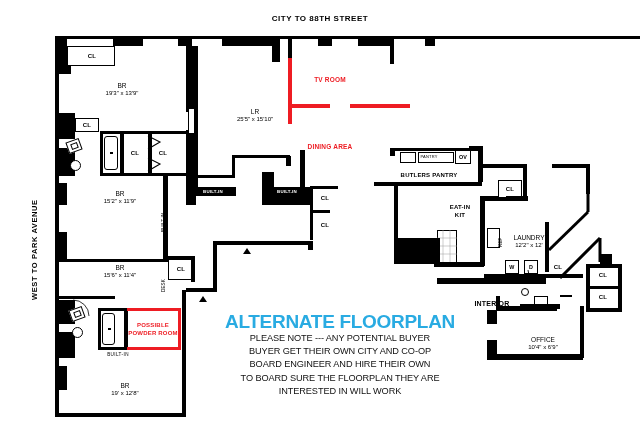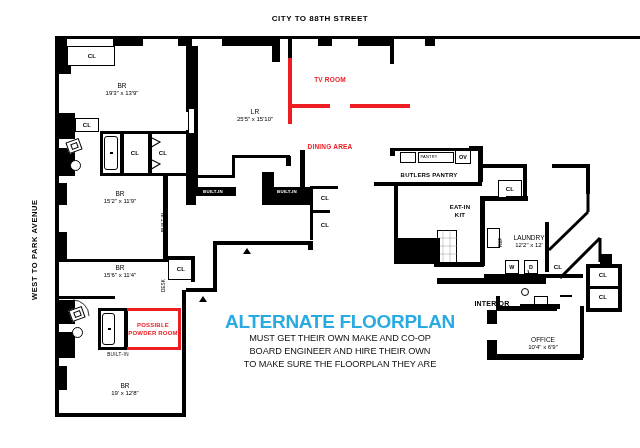--- a/index.html
+++ b/index.html
@@ -289,18 +289,20 @@
   <div class="w" style="left:520px; top:304px; width:40px; height:5px;"></div>
   <svg class="svgwrap">
     <path d="M540,282 a12,12 0 0 1 -12,-12" fill="none" stroke="#000" stroke-width="0.9"></path>
     <path d="M560,296 l12,0" stroke="#000" stroke-width="2"></path>
   </svg>
 
   <div class="w" style="left:437px; top:278px; width:50px; height:6px;"></div>
 
   <div id="caption">
     <h1>ALTERNATE FLOORPLAN</h1>
-    <p>MUST GET THEIR OWN MAKE AND CO-OP</p>
+    <p>PLEASE NOTE --- ANY POTENTIAL BUYER</p>
+    <p>BUYER GET THEIR OWN CITY AND CO-OP</p>
     <p>BOARD ENGINEER AND HIRE THEIR OWN</p>
-    <p>TO MAKE SURE THE FLOORPLAN THEY ARE</p>
+    <p>TO BOARD SURE THE FLOORPLAN THEY ARE</p>
+    <p>INTERESTED IN WILL WORK</p>
   </div>
 
 </div>
 
 </body></html>

